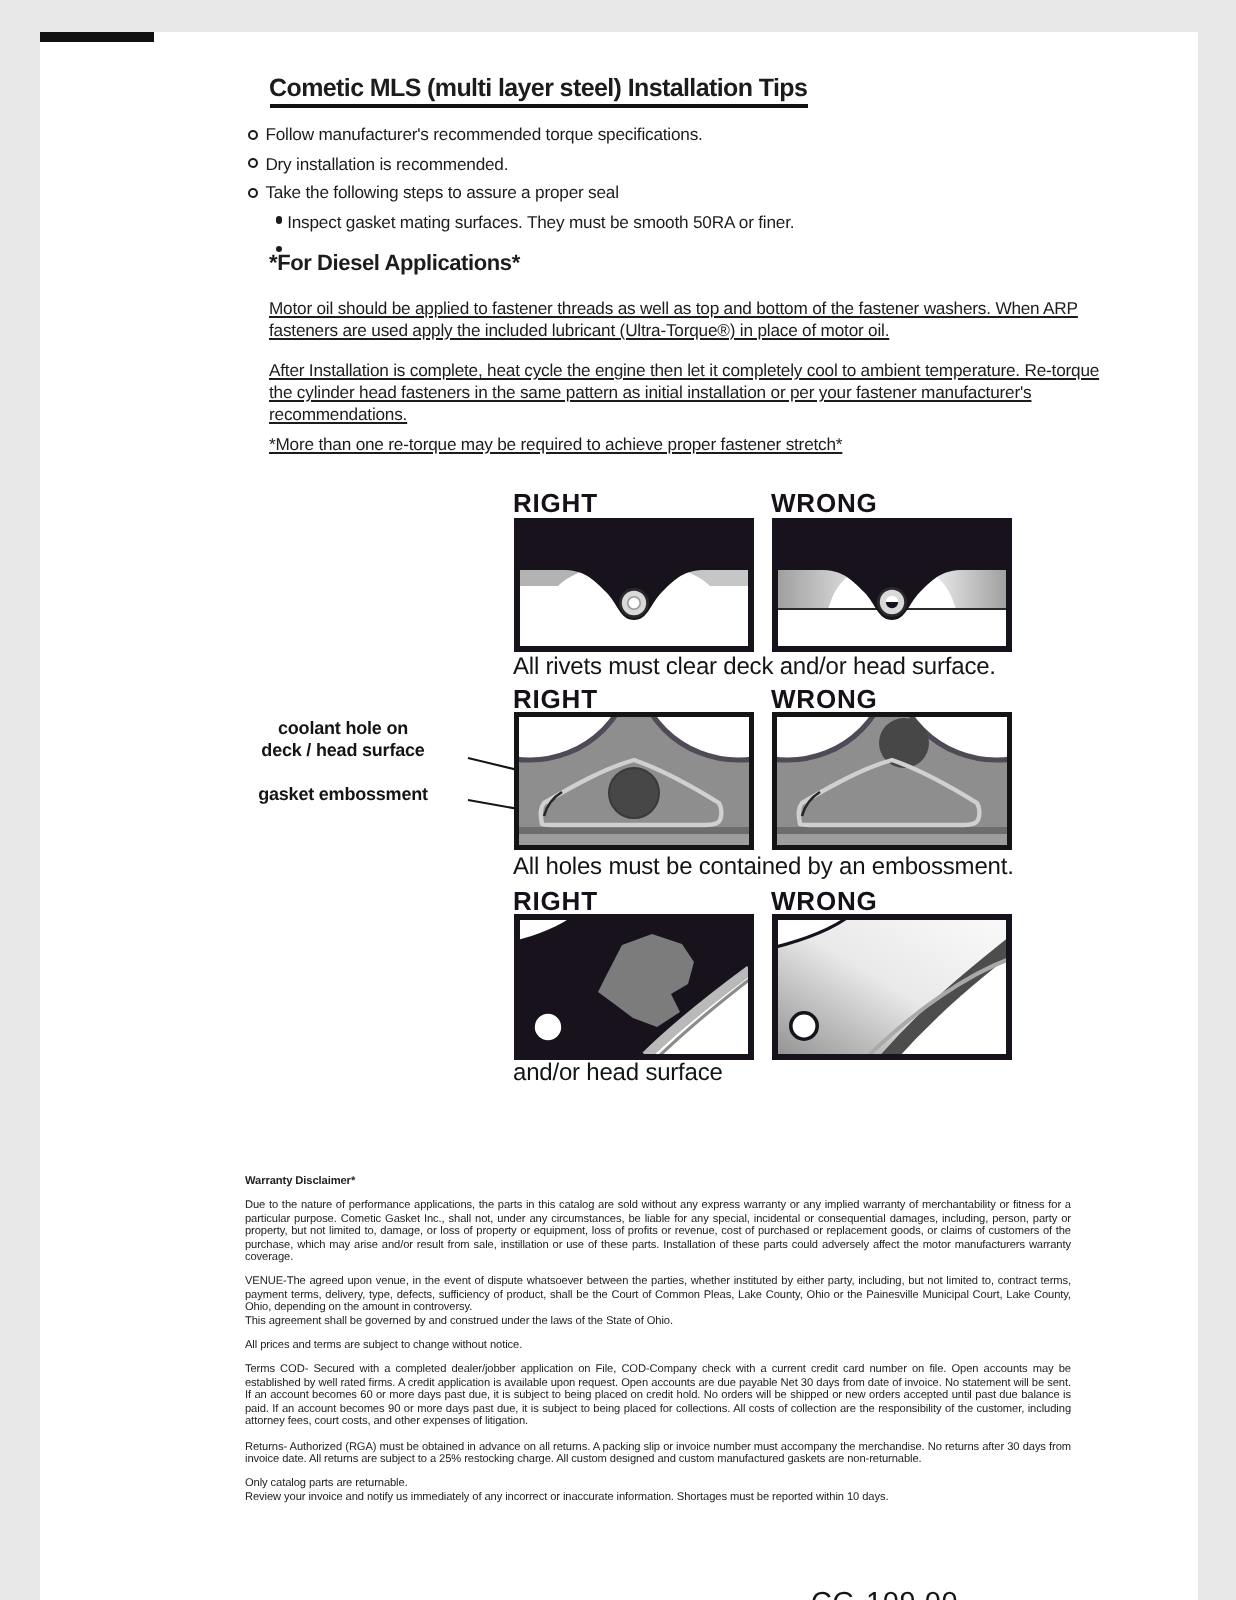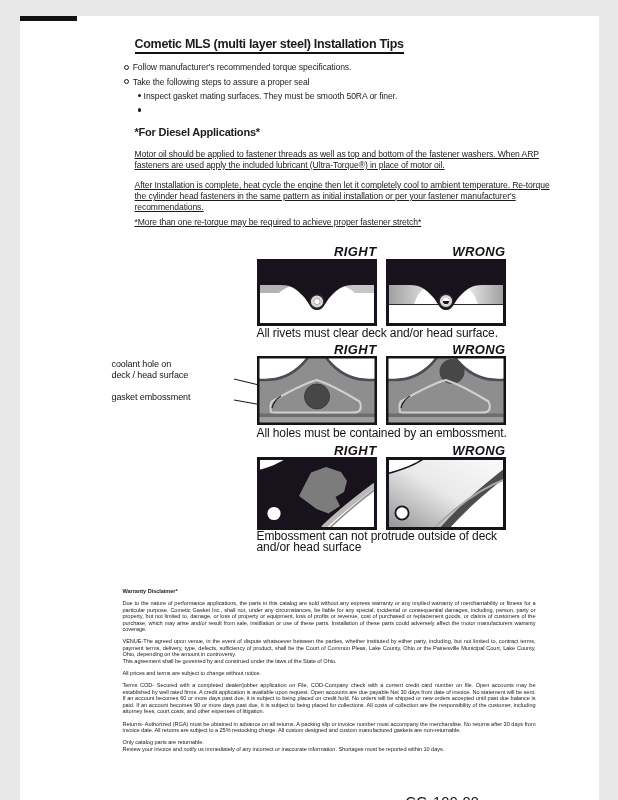--- a/index.html
+++ b/index.html
@@ -18,24 +18,24 @@
   .bullets{left:104px;top:44px;width:460px;font-size:8.6px;letter-spacing:-0.1px;line-height:14.5px;}
   .b-row{display:flex;align-items:flex-start;text-align:center;}
   .b-row.sub{margin-left:14px;}
   .o-marker{flex:0 0 auto;width:3.2px;height:3.2px;border:0.9px solid #1c1c1e;border-radius:50%;margin:4.6px 4px 0 0;}
   .f-marker{flex:0 0 auto;width:3.6px;height:3.6px;background:#1c1c1e;border-radius:50%;margin:4.6px 2.5px 0 0;}
   .diesel-heading{left:115px;top:110px;font-size:11px;font-weight:700;letter-spacing:-0.2px;}
   .para{left:115px;width:424px;font-size:8.6px;letter-spacing:-0.1px;line-height:10.8px;text-decoration:underline;}
   .p1{top:133px;}
   .p2{top:164px;}
   .note{top:201px;}
-  .dlabel{width:120px;text-align:right;font-size:13px;font-weight:700;letter-spacing:0.4px;color:#161019;font-style:italic;}
+  .dlabel{width:120px;text-align:left;font-size:13px;font-weight:700;letter-spacing:0.4px;color:#161019;}
   .caption{left:237px;font-size:12px;font-weight:400;letter-spacing:-0.1px;line-height:10.5px;color:#141414;}
   .diagram-box{width:120px;line-height:0;}
-  .side-label{left:92px;width:120px;text-align:left;font-size:9px;font-weight:400;letter-spacing:-0.1px;line-height:10.8px;color:#141414;}
+  .side-label{left:92px;width:120px;text-align:center;font-size:9px;font-weight:700;letter-spacing:-0.1px;line-height:10.8px;color:#141414;}
   .leader-svg{left:205px;top:352px;pointer-events:none;}
   .legal{left:103px;top:572px;width:413px;font-size:5.6px;line-height:6.4px;letter-spacing:-0.05px;color:#232326;}
   .legal .lg-h{font-weight:700;margin:0 0 6px 0;}
   .legal p{margin:0 0 6px 0;text-align:justify;}
   .legal p.no-gap{margin:0;}
   .legal p.gap-after{margin:0 0 6px 0;}
   .docnum{left:386px;top:778px;font-size:14.5px;letter-spacing:0.3px;color:#141414;}
 </style>
 </head>
 <body>
@@ -43,20 +43,24 @@
 <div class="page">
 
   <div class="abs corner-strip"></div>
 
   <div class="abs title">Cometic MLS (multi layer steel) Installation Tips</div>
 
   <div class="abs bullets">
     <div class="b-row">
       <span class="o-marker"></span>
       <span>Follow manufacturer's recommended torque specifications.</span>
+    </div>
+    <div class="b-row">
+      <span class="o-marker"></span>
+      <span>Dry installation is recommended.</span>
     </div>
     <div class="b-row">
       <span class="o-marker"></span>
       <span>Take the following steps to assure a proper seal</span>
     </div>
     <div class="b-row sub">
       <span class="f-marker"></span>
       <span>Inspect gasket mating surfaces.  They must be smooth 50RA or finer.</span>
     </div>
     <div class="b-row sub">
@@ -175,21 +179,20 @@
       </defs>
       <rect width="120" height="73" fill="#ffffff"></rect>
       <path d="M40,0 H120 V14 C96,30 76,48 54,73 H0 V17 C16,13 30,8 40,0 Z" fill="url(#g3)" stroke="#17121c" stroke-width="1.6"></path>
       <path d="M57,73 C80,47 100,31 120,15" fill="none" stroke="#4d4d4d" stroke-width="7.5"></path>
       <path d="M46,73 C72,47.5 98,30 120,22" fill="none" stroke="#a9a9a9" stroke-width="2"></path>
       <circle cx="16" cy="56" r="6.6" fill="#ffffff" stroke="#17121c" stroke-width="1.8"></circle>
       <rect x="1.5" y="1.5" width="117" height="70" fill="none" stroke="#17121c" stroke-width="3"></rect>
     </svg>
   </div>
   <div class="abs caption" style="top:515px;">
-    <div>Embossment can not protrude outside of deck</div>
     <div>and/or head surface</div>
   </div>
 
   <div class="abs legal">
     <div class="lg-h">Warranty Disclaimer*</div>
     <p>Due to the nature of performance applications, the parts in this catalog are sold without any express warranty or any implied warranty of merchantability or fitness for a particular purpose.  Cometic Gasket Inc., shall not, under any circumstances, be liable for any special, incidental or consequential damages, including, person, party or property, but not limited to, damage, or loss of property or equipment, loss of profits or revenue, cost of purchased or replacement goods, or claims of customers of the purchase, which may arise and/or result from sale, instillation or use of these parts.  Installation of these parts could adversely affect the motor manufacturers warranty coverage.</p>
     <p class="no-gap">VENUE-The agreed upon venue, in the event of dispute whatsoever between the parties, whether instituted by either party, including, but not limited to, contract terms, payment terms, delivery, type, defects, sufficiency of product, shall be the Court of Common Pleas, Lake County, Ohio or the Painesville Municipal Court, Lake County, Ohio, depending on the amount in controversy.</p>
     <p class="gap-after">This agreement shall be governed by and construed under the laws of the State of Ohio.</p>
     <p>All prices and terms are subject to change without notice.</p>
     <p>Terms COD- Secured with a completed dealer/jobber application on File, COD-Company check with a current credit card number on file.  Open accounts may be established by well rated firms.  A credit application is available upon request.  Open accounts are due payable Net 30 days from date of invoice.  No statement will be sent.  If an account becomes 60 or more days past due, it is subject to being placed on credit hold.  No orders will be shipped or new orders accepted until past due balance is paid.  If an account becomes 90 or more days past due, it is subject to being placed for collections.  All costs of collection are the responsibility of the customer, including attorney fees, court costs, and other expenses of litigation.</p>

